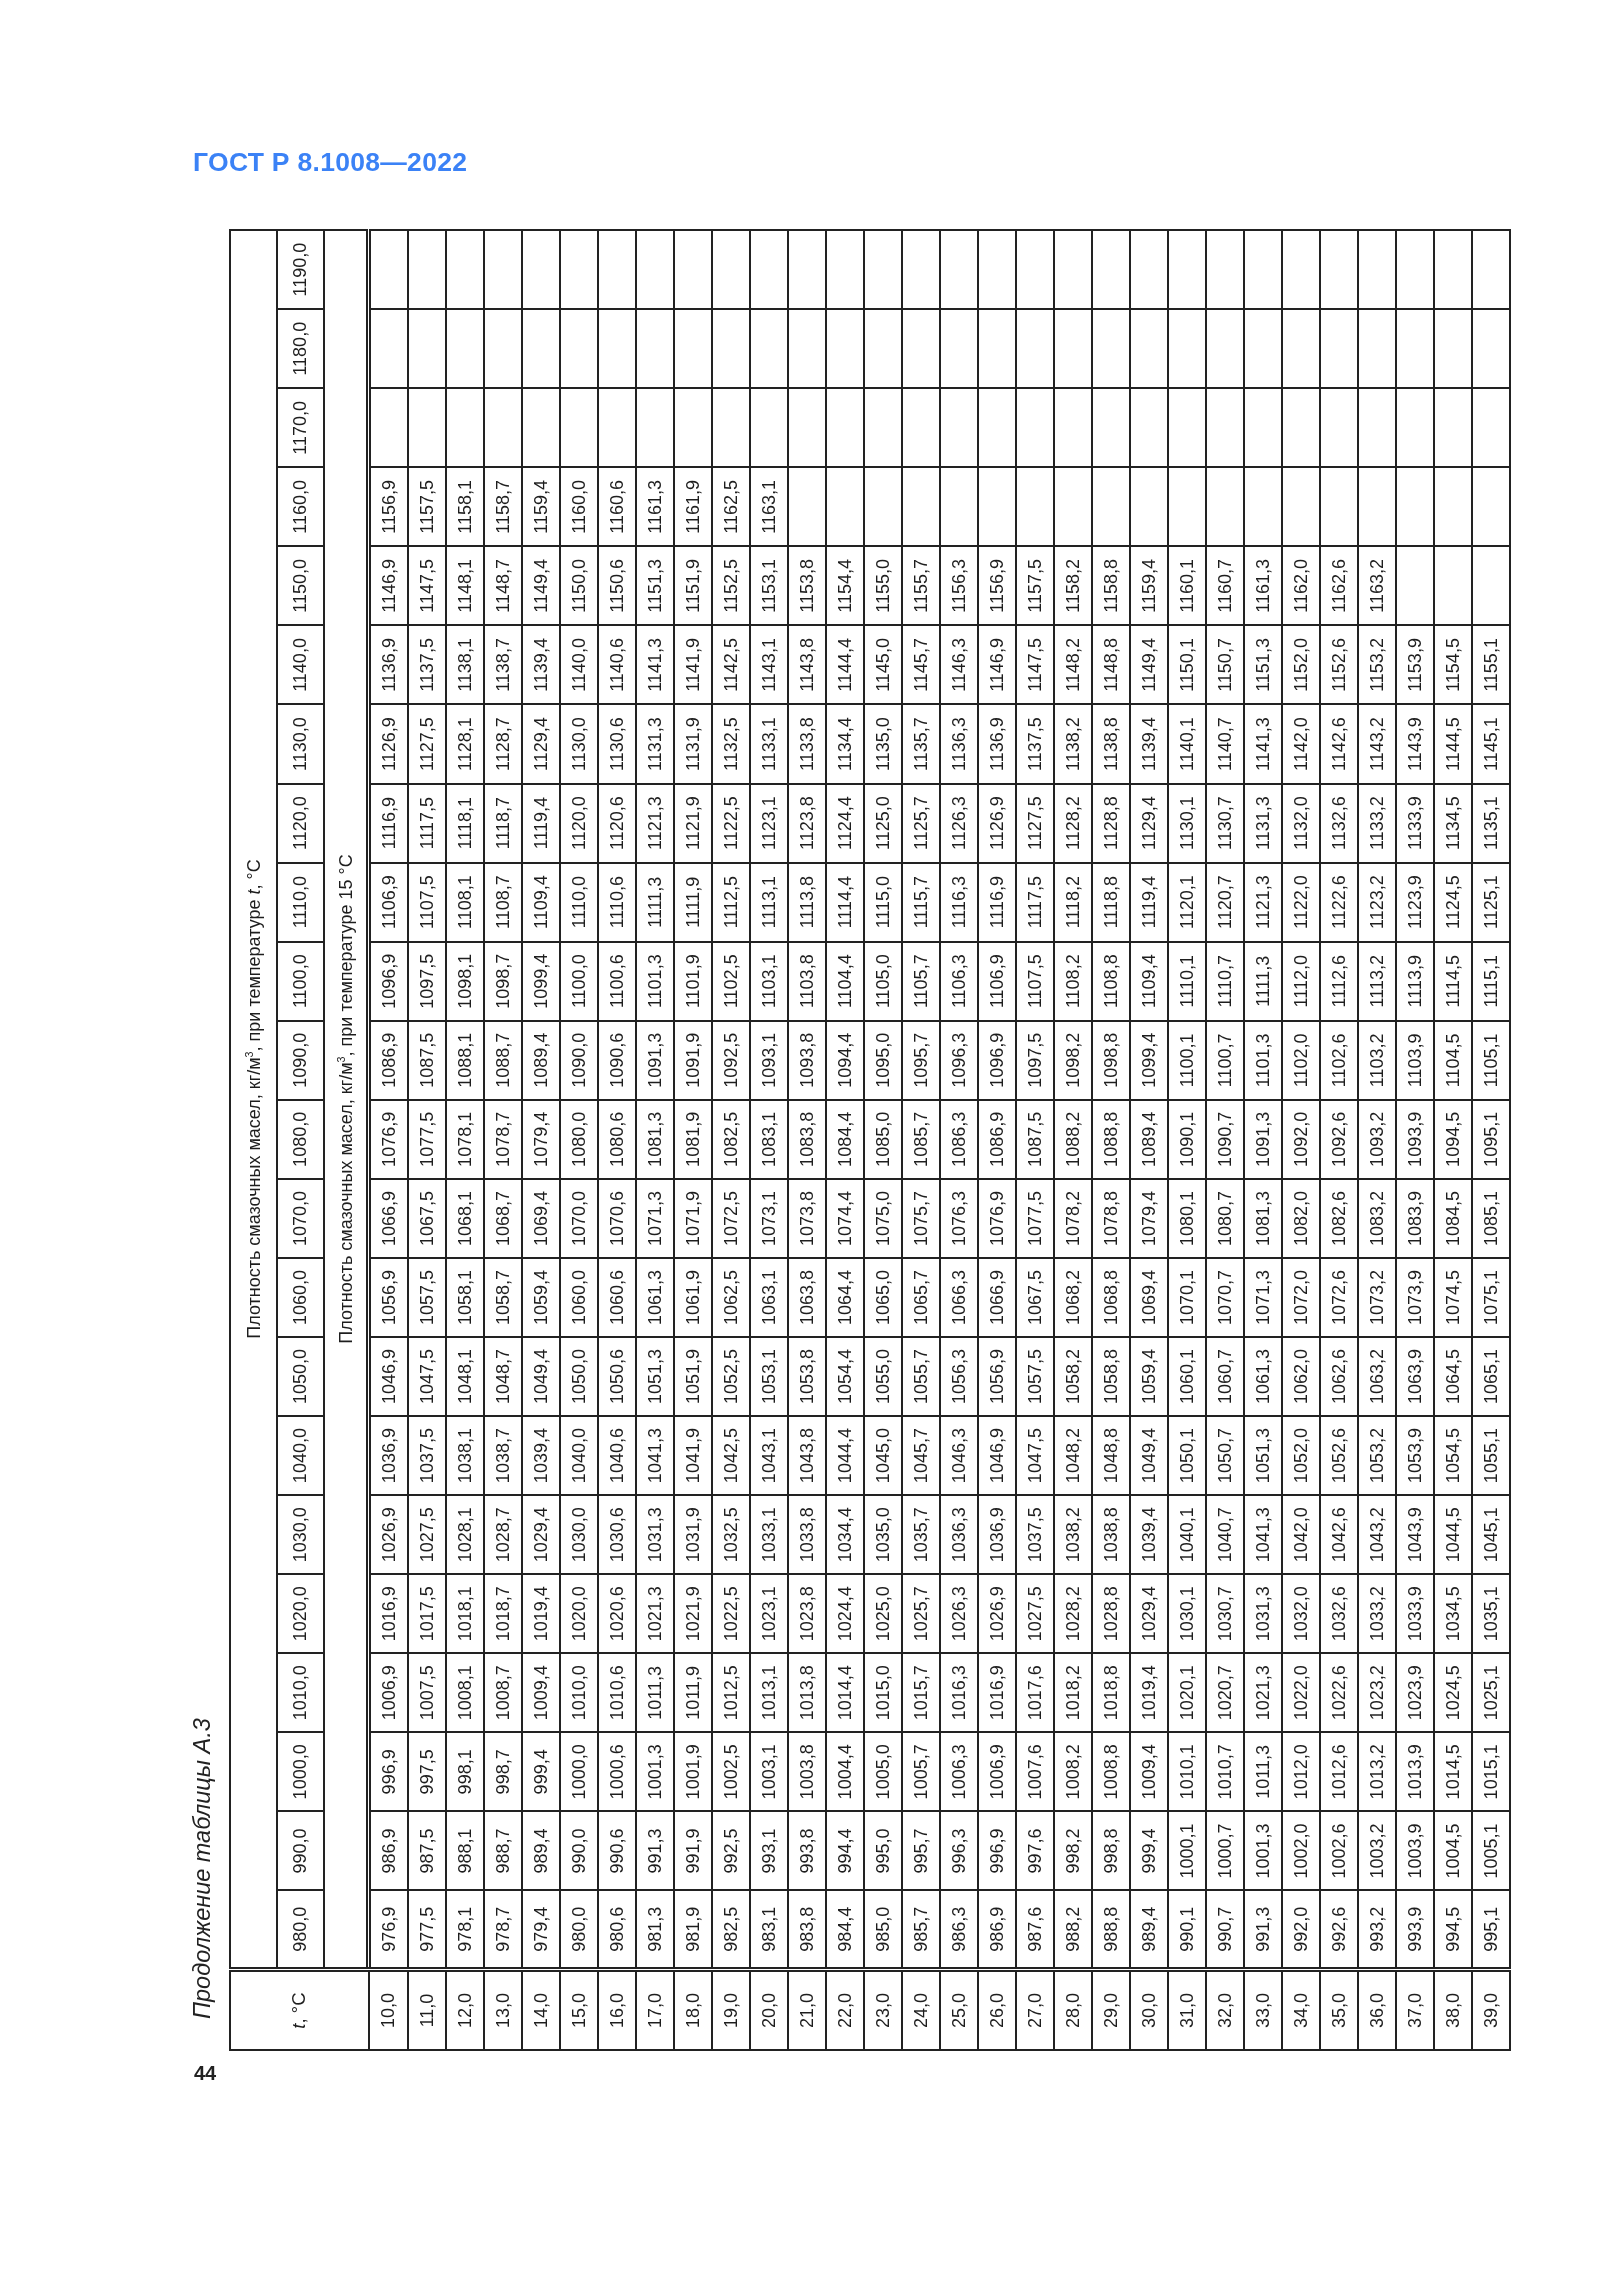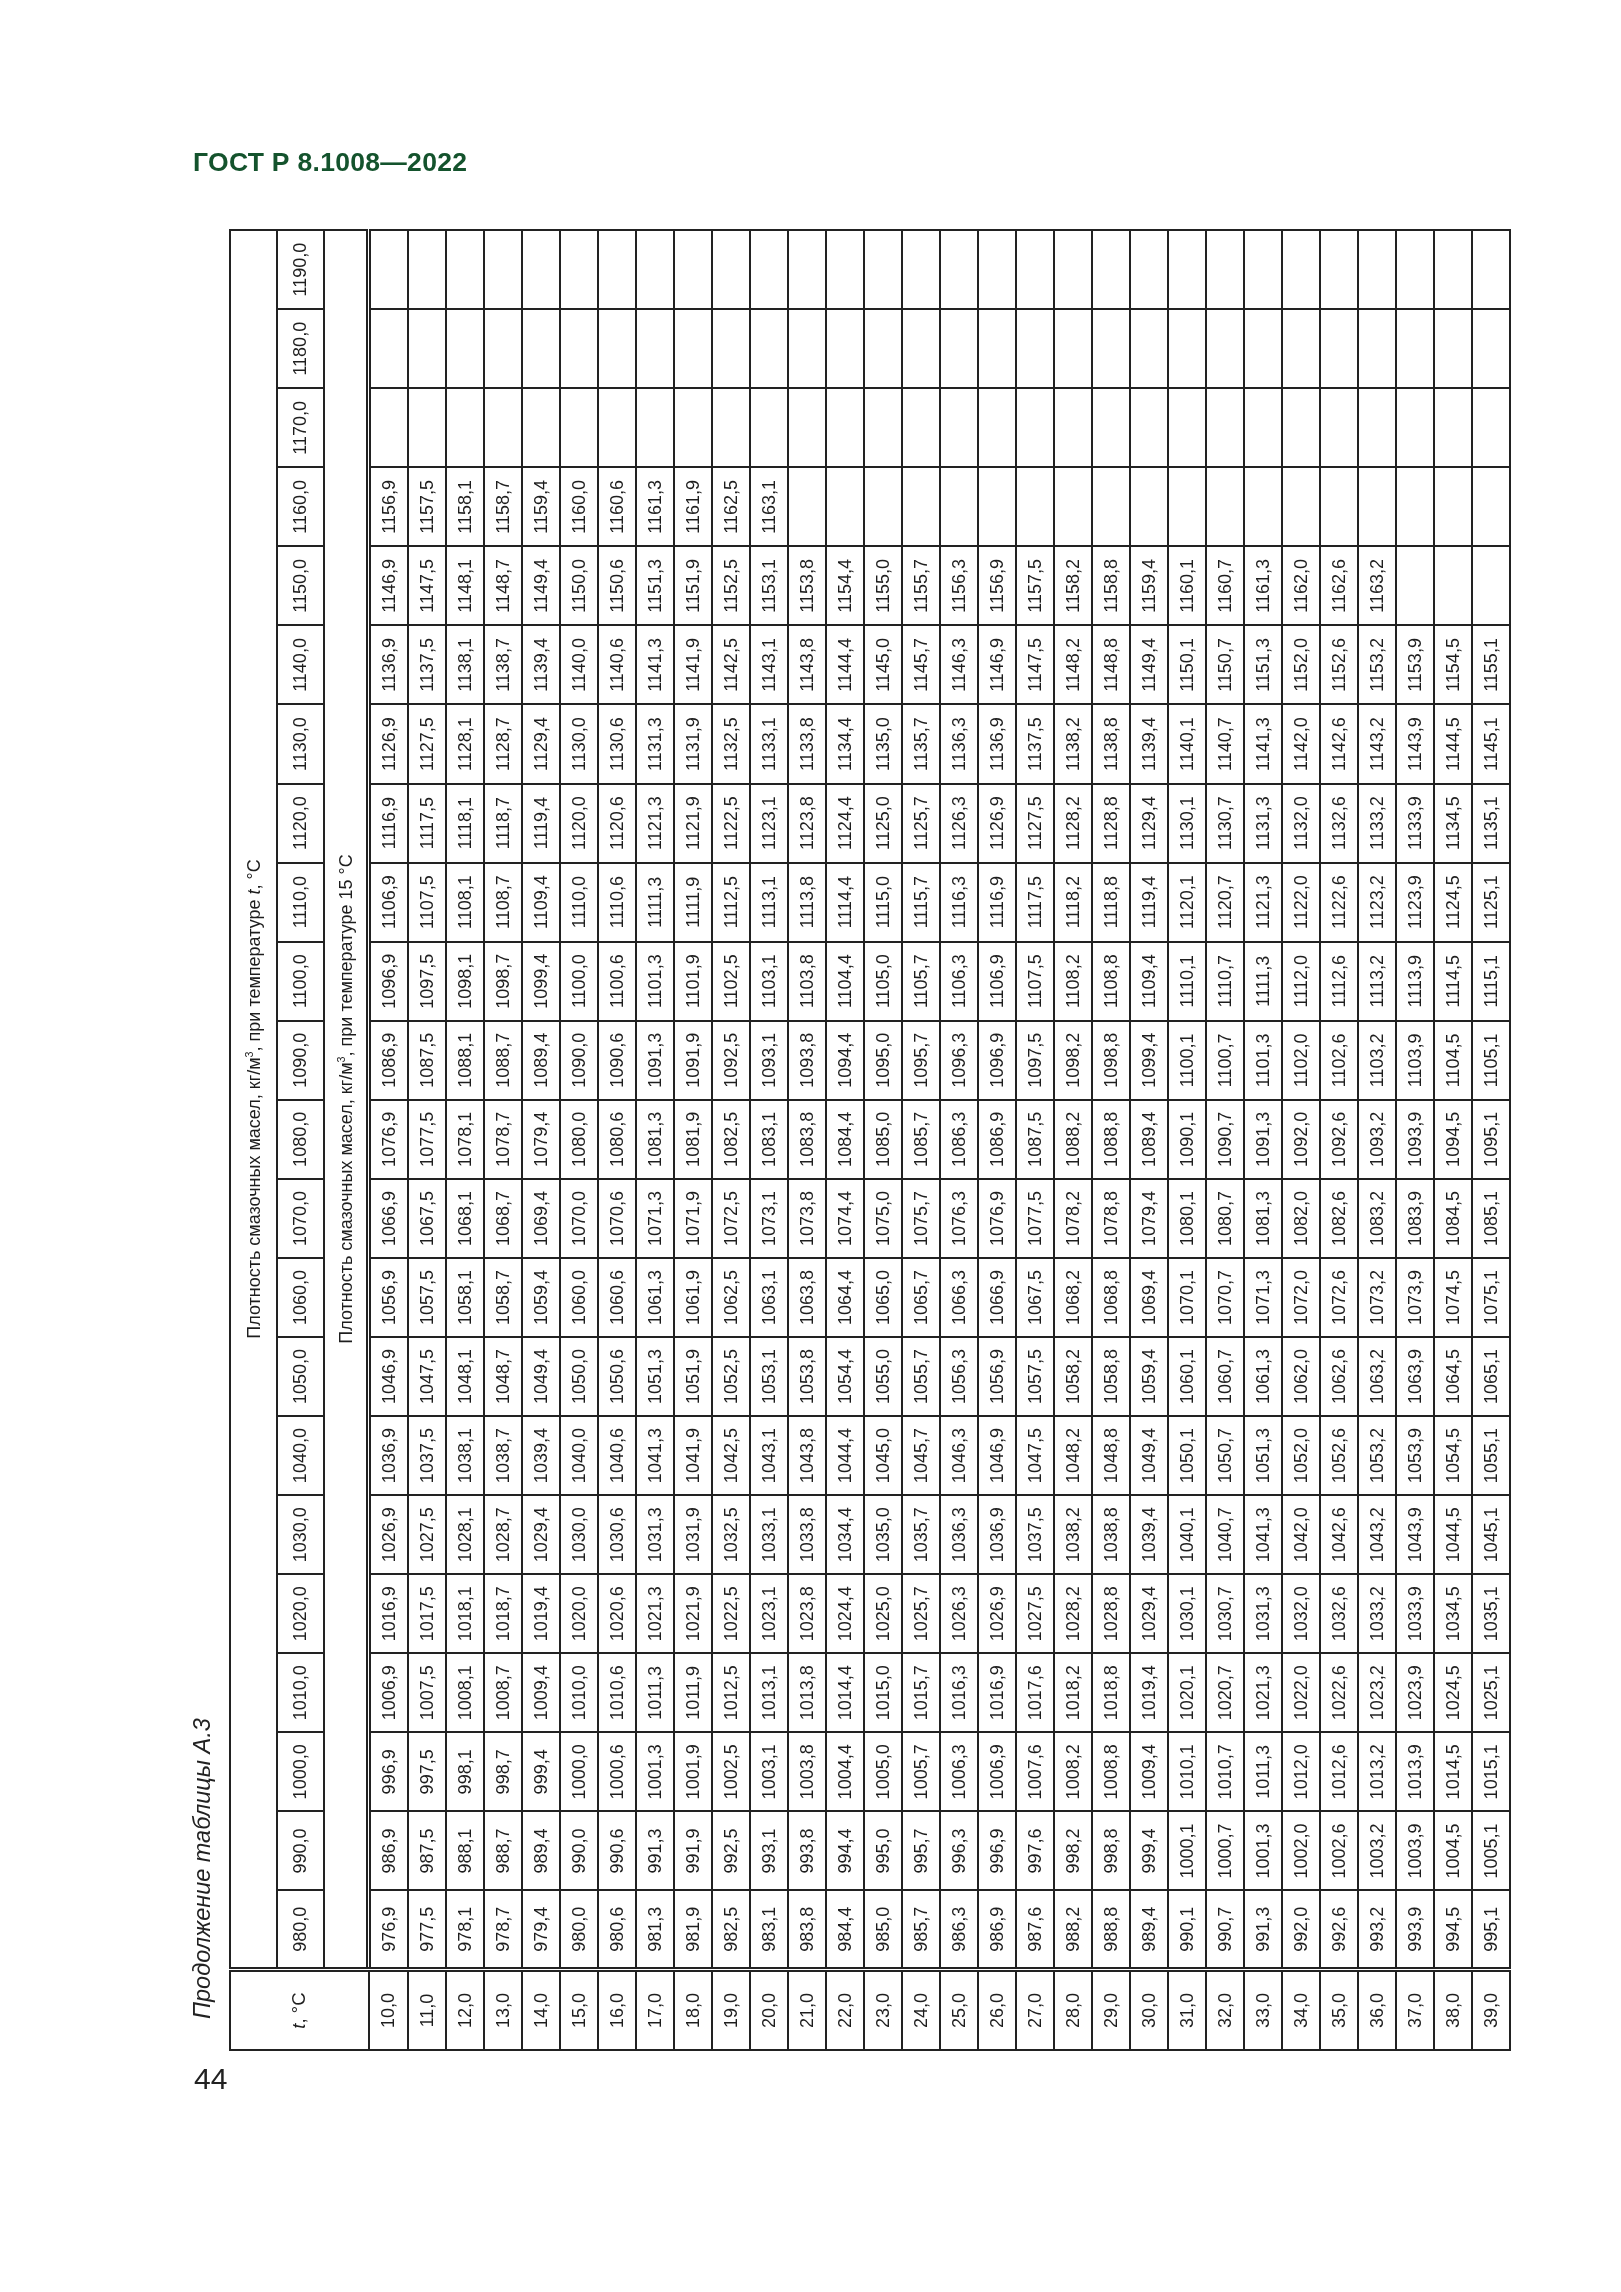--- a/index.html
+++ b/index.html
@@ -1,21 +1,21 @@
 <!DOCTYPE html>
 <html><head>
 <meta charset="utf-8">
 <style>
   html, body { margin: 0; padding: 0; background: #ffffff; }
   body { width: 1621px; height: 2293px; position: relative; overflow: hidden;
          font-family: "Liberation Sans", "DejaVu Sans", sans-serif; color: #1e1e1e; }
   .doc-header { position: absolute; left: 193px; top: 147px; font-size: 26.5px; font-weight: bold;
-                letter-spacing: 0.3px; color: #14532d; }
-  .page-num { position: absolute; left: 194px; top: 2062px; font-size: 30px; color: #222;
-              transform: rotate(-90deg); transform-origin: 0 0; }
+                letter-spacing: 0.3px; color: #3b82f6; }
+  .page-num { position: absolute; left: 194px; top: 2062px; font-size: 20px; color: #222;
+              transform: rotate(-90deg); transform-origin: 0 0; font-weight: bold; }
   .page-num { transform: none; }
   .caption { position: absolute; left: 189px; top: 2019px; transform: rotate(-90deg);
              transform-origin: 0 0; font-size: 23.5px; font-style: italic; color: #222; white-space: nowrap; }
   .table-wrap { position: absolute; left: 229px; top: 2051px; width: 1822px; height: 1275px;
                 transform: rotate(-90deg); transform-origin: 0 0; }
   table.density { border-collapse: collapse; width: 1822px; height: 1275px; table-layout: fixed; }
   table.density td, table.density th { border: 2.5px solid #222; padding: 0; text-align: center;
                 font-size: 18px; font-weight: normal; white-space: nowrap; overflow: hidden; }
   table.density th.tcol { width: 77px; font-size: 18.6px; }
   table.density th.title { height: 45px; font-size: 18px; }

